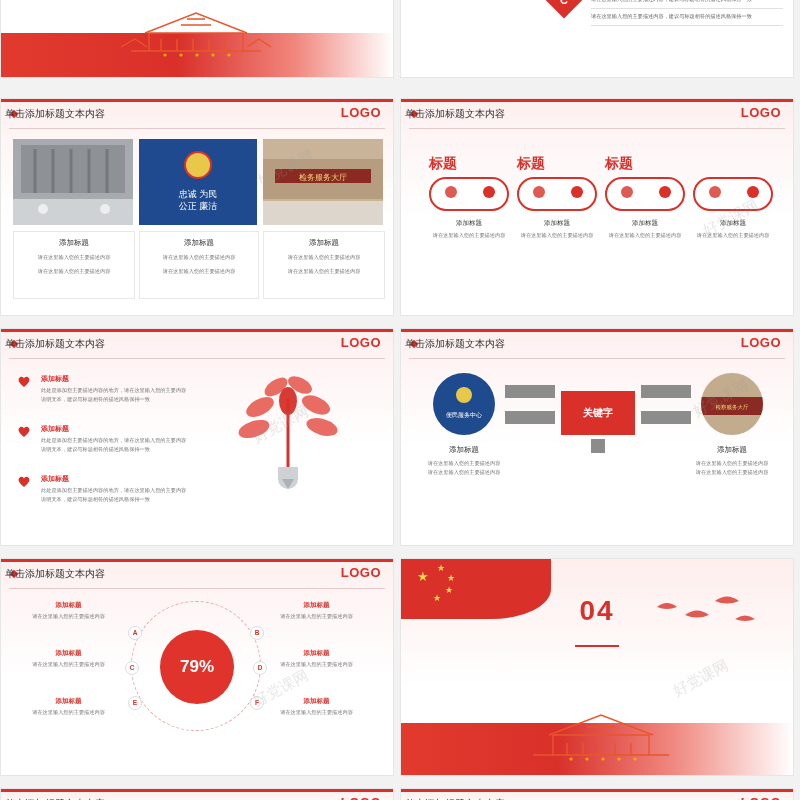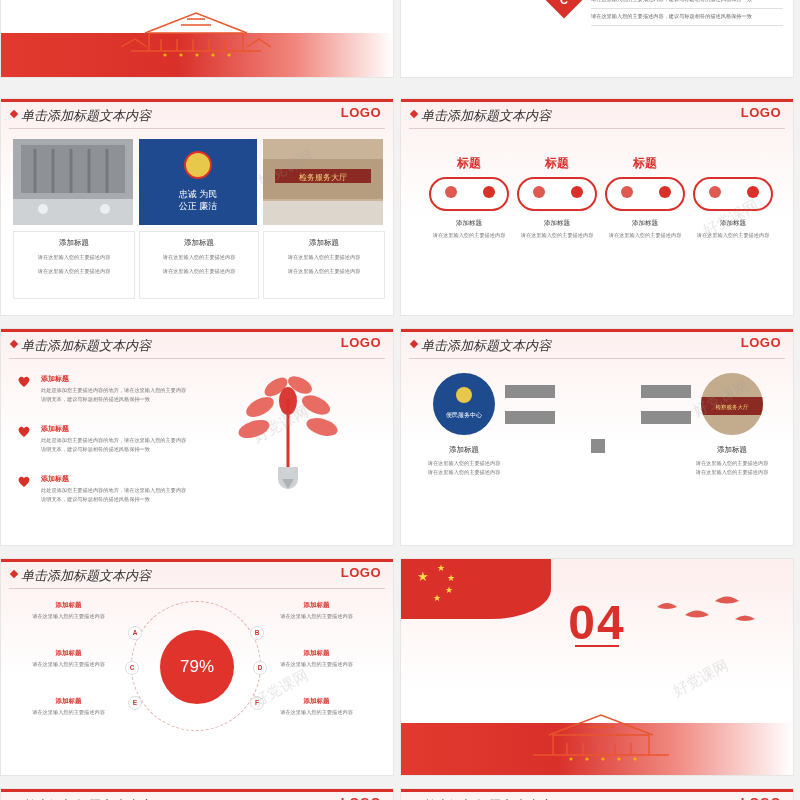--- a/index.html
+++ b/index.html
@@ -12,21 +12,21 @@
   .c1{left:400px;width:394px;}
   .r0{top:-42px;height:120px;}
   .r1{top:98px;height:218px;}
   .r2{top:328px;height:218px;}
   .r3{top:558px;height:218px;}
   .r4{top:788px;height:60px;}
 
   
   .hdr{position:absolute;left:0;top:0;width:100%;height:30px;}
   .hdr .bar{position:absolute;left:0;top:0;width:100%;height:3px;background:#d9302a;}
-  .hdr .ttl{position:absolute;left:20px;top:8px;font-size:13px;color:#333;white-space:nowrap;font-style:italic;}
+  .hdr .ttl{position:absolute;left:4px;top:8px;font-size:10px;color:#333;white-space:nowrap;}
   .hdr .dia{position:absolute;left:10px;top:12px;width:6px;height:6px;background:#d9302a;transform:rotate(45deg);}
   .hdr .logo{position:absolute;right:12px;top:6px;font-size:13px;font-weight:bold;color:#d9302a;letter-spacing:.5px;}
   .hdr .uline{position:absolute;left:8px;bottom:0;width:calc(100% - 16px);height:1px;background:#e3c9c9;}
 
   .wm{position:absolute;color:rgba(160,160,160,.25);font-size:15px;transform:rotate(-28deg);pointer-events:none;white-space:nowrap;}
 
   .pink{background:linear-gradient(180deg,#fdf0ef 0%,#ffffff 55%);}
 
   
   .s1{background:#fff;}
@@ -46,47 +46,47 @@
   .ph{position:absolute;top:40px;height:86px;}
   .box{position:absolute;top:132px;height:66px;border:1px solid #e8e8e8;}
   .box .cap{margin-top:6px;}
   .box .tiny{margin:5px 7px 0 7px;text-align:center;}
 
   
   .cap-item{position:absolute;top:78px;width:80px;}
   .pill{width:80px;height:34px;border:2px solid #d9302a;border-radius:17px;box-sizing:border-box;position:relative;background:#fff;}
   .pill .p{position:absolute;top:7px;width:12px;height:12px;border-radius:50%;background:#e05a52;}
   .pill .p2{position:absolute;top:7px;width:12px;height:12px;border-radius:50%;background:#d9302a;}
-  .cap-item .h{position:absolute;top:-22px;width:80px;text-align:center;font-size:12px;color:#d9302a;font-weight:bold;}
+  .cap-item .h{position:absolute;top:-22px;width:80px;font-size:14px;color:#d9302a;font-weight:bold;}
   .cap-item .l{position:absolute;top:42px;width:80px;text-align:center;font-size:6.5px;color:#333;}
   .cap-item .t{position:absolute;top:54px;width:80px;text-align:center;}
 
   
   .bul{position:absolute;left:18px;width:168px;}
   .heart{position:absolute;left:-2px;width:14px;height:13px;}
   .bul .h{position:absolute;left:22px;top:-1px;font-size:7px;color:#d9302a;font-weight:bold;}
   .bul .t{position:absolute;left:22px;top:11px;width:150px;}
   .tree{position:absolute;left:215px;top:34px;width:150px;height:130px;}
 
   
   .kw{position:absolute;left:160px;top:62px;width:74px;height:44px;background:#d9302a;color:#fff;font-size:10px;font-weight:bold;display:flex;align-items:center;justify-content:center;}
   .arrow{position:absolute;height:13px;background:#8c8c8c;}
   .circ-photo{position:absolute;top:44px;width:62px;height:62px;border-radius:50%;overflow:hidden;}
 
   
   .donut{position:absolute;left:130px;top:42px;width:130px;height:130px;border-radius:50%;border:1px dashed #e6a9a4;box-sizing:border-box;}
-  .donut .core{position:absolute;left:28px;top:28px;width:74px;height:74px;border-radius:50%;background:#e0332c;color:#fff;display:flex;align-items:center;justify-content:center;font-size:17px;font-weight:normal;}
+  .donut .core{position:absolute;left:28px;top:28px;width:74px;height:74px;border-radius:50%;background:#e0332c;color:#fff;display:flex;align-items:center;justify-content:center;font-size:17px;font-weight:bold;}
   .letter{position:absolute;width:12px;height:12px;border-radius:50%;background:#fff;border:1px solid #ddd;color:#d9302a;font-size:6.5px;font-weight:bold;text-align:center;line-height:12px;}
   .blk{position:absolute;width:95px;}
   .blk .h{font-size:6.5px;color:#d9302a;font-weight:bold;text-align:center;}
   .blk .t{margin-top:2px;text-align:center;}
 
   
   .s8{background:linear-gradient(180deg,#fdeeec 0%,#fff 60%);}
-  .s8 .num{position:absolute;left:0;right:0;top:36px;text-align:center;font-size:48px;font-weight:bold;color:#d9302a;letter-spacing:2px;}
+  .s8 .num{position:absolute;left:0;right:0;top:36px;text-align:center;font-size:28px;font-weight:bold;color:#d9302a;letter-spacing:2px;}
   .s8 .line{position:absolute;left:50%;margin-left:-22px;top:86px;width:44px;height:2px;background:#d9302a;}
   .s8 .t1{position:absolute;left:0;right:0;top:96px;text-align:center;font-size:16px;color:#d9302a;font-weight:bold;}
   .s8 .t2{position:absolute;left:0;right:0;top:120px;text-align:center;font-size:7.5px;color:#777;}
   .s8 .flag{position:absolute;left:0;top:0;width:150px;height:60px;background:#d9302a;border-bottom-right-radius:60px 30px;}
   .s8 .redwash{position:absolute;left:0;bottom:0;width:100%;height:52px;background:linear-gradient(90deg,#e23a2e 0%,#d9302a 40%,#f08a82 70%,rgba(255,255,255,0) 100%);}
   .star{position:absolute;color:#ffd94a;font-size:9px;}
 </style>
 </head>
 <body>
 
@@ -291,20 +291,21 @@
 
     <div class="circ-photo" style="left:32px;">
       <svg viewBox="0 0 62 62" width="62" height="62">
         <rect width="62" height="62" fill="#1e4a8e"></rect>
         <circle cx="31" cy="22" r="8" fill="#e8c84a"></circle>
         <text x="31" y="44" font-size="6" fill="#fff" text-anchor="middle">便民服务中心</text>
       </svg>
     </div>
     <div class="arrow" style="left:104px;top:56px;width:50px;"></div>
     <div class="arrow" style="left:104px;top:82px;width:50px;"></div>
+    <div class="kw">关键字</div>
     <div class="arrow" style="left:240px;top:56px;width:50px;"></div>
     <div class="arrow" style="left:240px;top:82px;width:50px;"></div>
     <div class="arrow" style="left:190px;top:110px;width:14px;height:14px;"></div>
 
     <div class="circ-photo" style="left:300px;">
       <svg viewBox="0 0 62 62" width="62" height="62">
         <rect width="62" height="62" fill="#c3ab8e"></rect>
         <rect y="24" width="62" height="18" fill="#8a2a22"></rect>
         <text x="31" y="36" font-size="5.5" fill="#f2d37a" text-anchor="middle">检察服务大厅</text>
       </svg>

